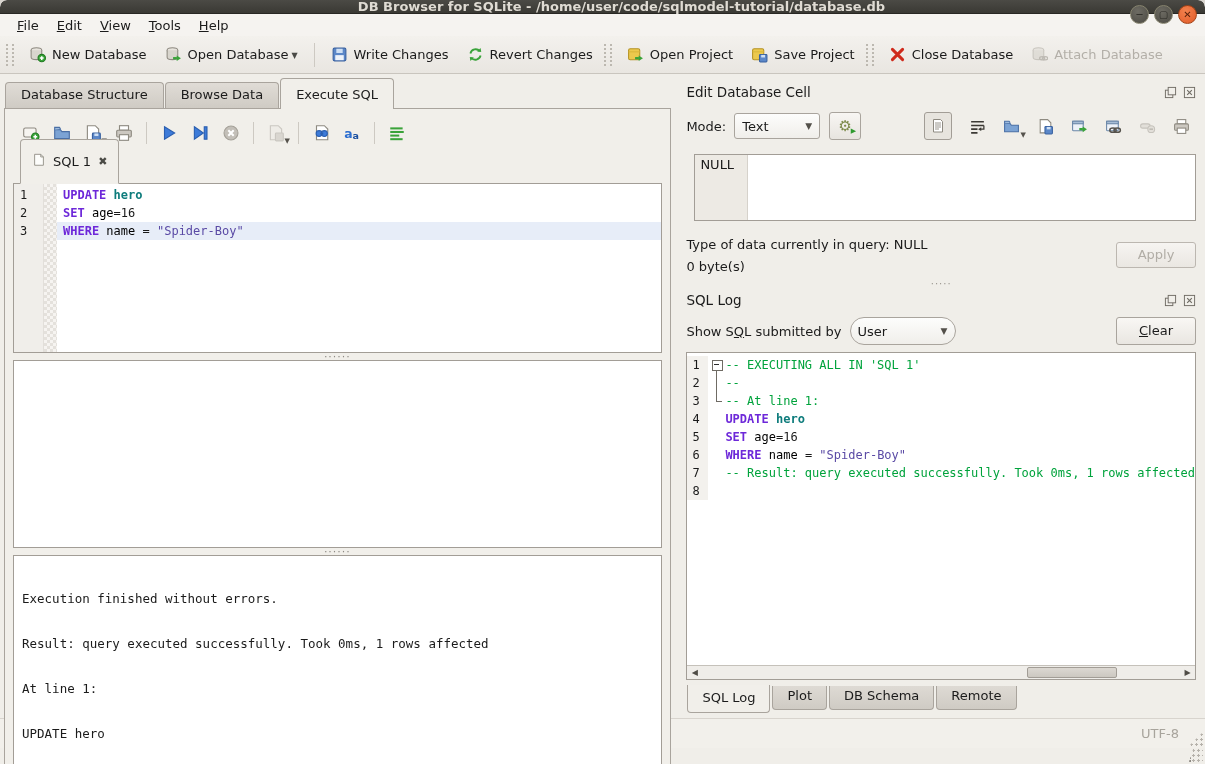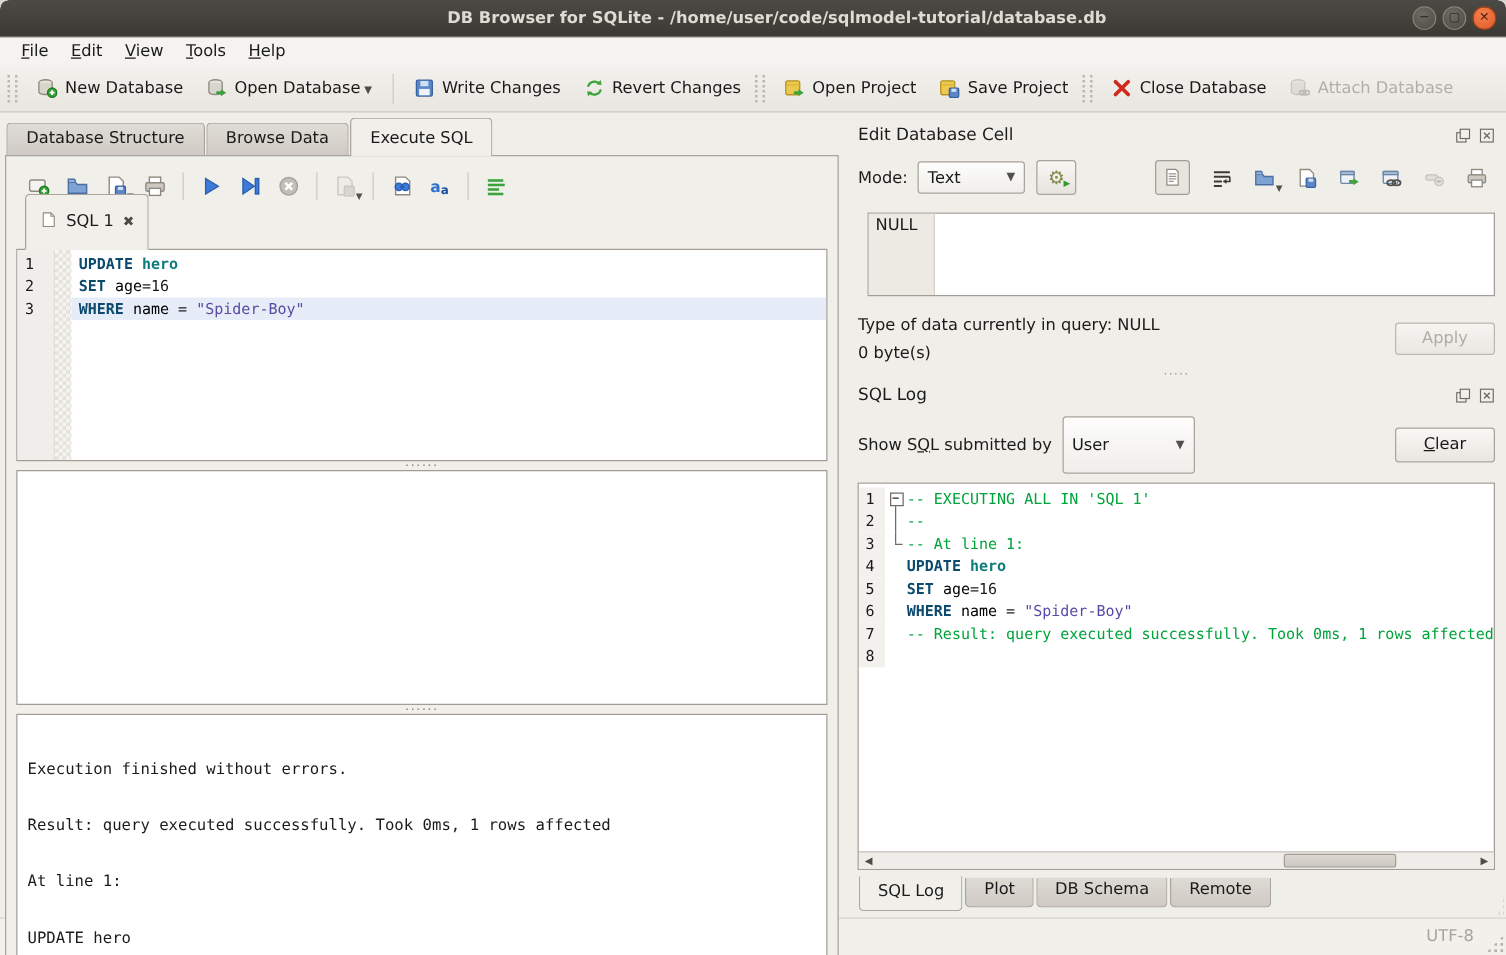--- a/index.html
+++ b/index.html
@@ -3,21 +3,21 @@
 <meta charset="utf-8">
 <style>
   * { box-sizing: border-box; margin: 0; padding: 0; }
   html,body { background:#d9d5cf; }
   .app {
     width:1205px; height:764px; position:relative; overflow:hidden;
     font-family:"DejaVu Sans","Liberation Sans",sans-serif; font-size:13px; color:#1b1b1b;
     background:#f0eee9; border-radius:7px 7px 0 0;
   }
   
-  .titlebar { height:30px; background:linear-gradient(#4b4a45,#3a3934); border-bottom:1px solid #282723;
+  .titlebar { height:14px; background:linear-gradient(#4b4a45,#3a3934); border-bottom:1px solid #282723;
     display:flex; align-items:center; position:relative; border-radius:7px 7px 0 0;padding-left:38px; }
   .titlebar .title { flex:1; text-align:center; color:#dfdbd3; font-weight:bold; font-size:13px; }
   .winbtns { position:absolute; right:8px; top:5px; display:flex; gap:5px; }
   .winbtn { width:19px; height:19px; border-radius:50%; border:1px solid #87846f;
     background:radial-gradient(circle at 40% 32%, #6d6b63, #4c4a43);
     color:#2a2924; font-size:10px; font-weight:bold; display:flex; align-items:center; justify-content:center; }
   .winbtn.close { background:radial-gradient(circle at 40% 32%, #f2824e, #e25a28); border-color:#a34317; color:#58200a; }
   
   .menubar { height:22px; background:#f5f3f0; display:flex; align-items:center; padding-left:8px; }
   .menu-item { padding:2px 9px; }
@@ -55,21 +55,21 @@
     font-family:"DejaVu Sans Mono","Liberation Mono",monospace; font-size:12px; line-height:18px; position:relative; z-index:2; }
   .ed-gutter { width:30px; background:#f0eeea; border-right:1px solid #e2dfda; padding:2px 0 0 6px; color:#1a1a1a; flex:none; }
   .ed-gutter div { height:18px; }
   .ed-fold { width:13px; flex:none; background-color:#f6f4f1;
     background-image:linear-gradient(45deg,#e4e1dc 25%,transparent 25%,transparent 75%,#e4e1dc 75%),
                      linear-gradient(45deg,#e4e1dc 25%,transparent 25%,transparent 75%,#e4e1dc 75%);
     background-size:6px 6px; background-position:0 0,3px 3px; }
   .ed-code { flex:1; padding-top:2px; overflow:hidden; }
   .ed-line { height:18px; white-space:pre; padding-left:6px; }
   .ed-line.current { background:#e7edf8; }
-  .kw  { color:#0c4a6e; font-weight:bold; }
+  .kw  { color:#6d28d9; font-weight:bold; }
   .tbl { color:#0e7c7c; font-weight:bold; }
   .fld { color:#000000; }
   .str { color:#5a4aa5; }
   .cmt { color:#00a33c; }
   .pl  { color:#1a1a1a; }
   .h-split { height:7px; display:flex; align-items:center; justify-content:center; }
   .h-split::after { content:"······"; color:#8d8983; font-size:11px; line-height:4px; letter-spacing:1px; }
   .results-box { height:188px; border:1px solid #a29d96; background:#fff; }
   .messages-box { flex:1; border:1px solid #a29d96; background:#fff; margin-bottom:2px;
     font-family:"DejaVu Sans Mono","Liberation Mono",monospace; font-size:12.5px; line-height:15px; padding:5px 8px; white-space:pre; overflow:hidden; }
@@ -81,21 +81,21 @@
   .dock-header { display:flex; align-items:center; height:20px; }
   .dock-title { flex:1; font-size:13.5px; }
   .dock-btns { display:flex; gap:5px; align-items:center; }
   .dock-btn { width:14px; height:14px; display:flex; align-items:center; justify-content:center; }
   .mode-row { display:flex; align-items:center; margin-top:9px; height:30px; }
   .mode-lbl { margin-right:8px; }
   .combo { display:flex; align-items:center; justify-content:space-between; height:26px; padding:0 7px;
     background:linear-gradient(#fdfdfc,#f0eeea); border:1px solid #a9a49d; border-radius:3px; }
   .combo .arr { font-size:9px; color:#53504a; margin-left:8px; }
   .combo.text-mode { width:86px; }
-  .combo.user-mode { width:106px; height:46px; margin-left:8px; }
+  .combo.user-mode { width:106px; height:28px; margin-left:8px;border-radius:14px; }
   .gear-btn { width:32px; height:28px; margin-left:9px; border:1px solid #a9a49d; border-radius:3px;
     background:linear-gradient(#f8f6f3,#e7e4df); display:flex; align-items:center; justify-content:center; position:relative; }
   .gear-glyph { font-size:15px; color:#7d8a4a; line-height:1; }
   .gear-arrow { position:absolute; right:4px; bottom:4px; font-size:7px; color:#2f9a2f; }
   .cell-toolbar { margin-left:auto; display:flex; align-items:center; gap:12px; padding-right:4px; }
   .ct-btn { width:22px; height:22px; display:flex; align-items:center; justify-content:center; position:relative; }
   .ct-btn.framed { width:28px; height:28px; border:1px solid #a29d96; background:#e7e4de; border-radius:3px; margin-right:2px; }
   .cell-box { margin:13px 0 0 8px; height:67px; border:1px solid #a29d96; background:#fff; display:flex; }
   .cell-gutter { width:53px; background:#edeae4; border-right:1px solid #d6d2cb; padding:2px 5px; flex:none; }
   .cell-content { flex:1; }

